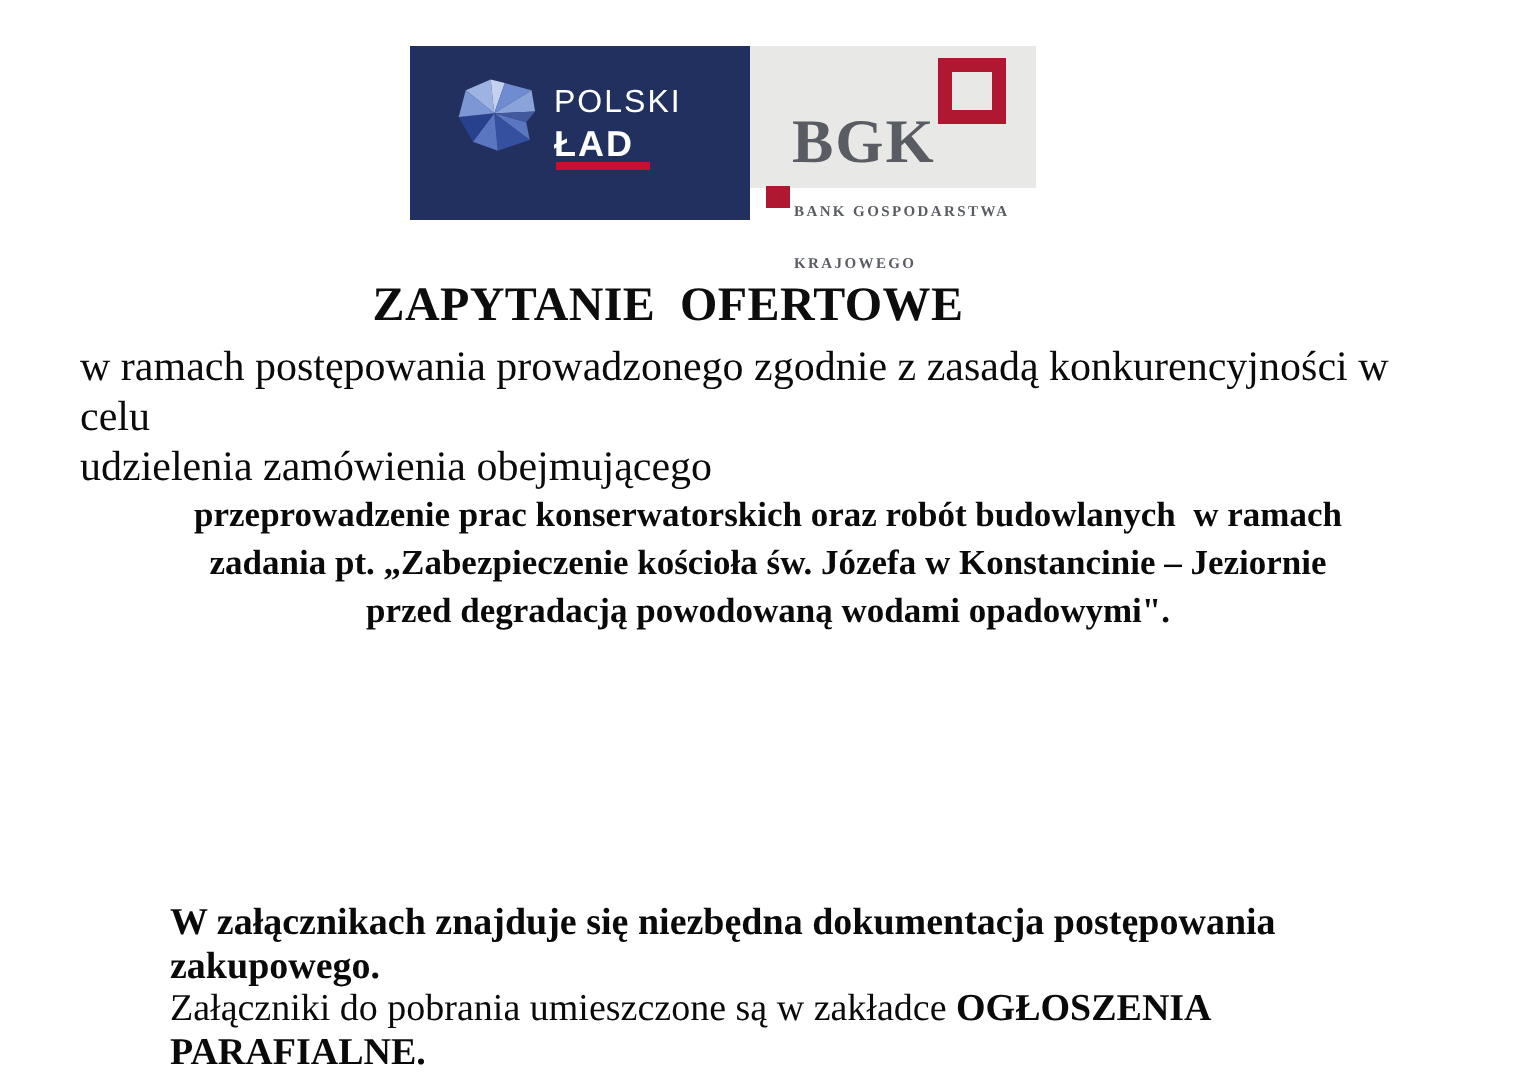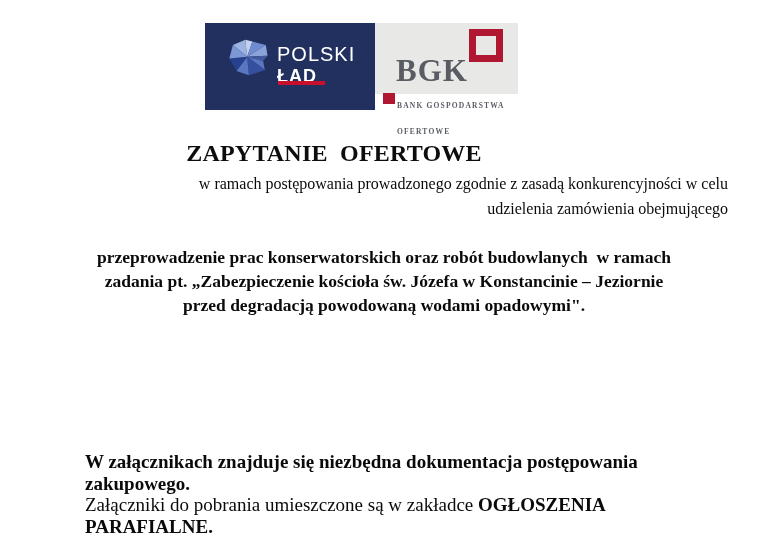--- a/index.html
+++ b/index.html
@@ -23,21 +23,21 @@
     width:170px;height:87px;
     background:#22305f;
     flex:none;
   }
   .pl-map{position:absolute;left:20px;top:15px;}
   .pl-words{
     position:absolute;left:72px;top:21px;
     font-family:"Liberation Sans",sans-serif;
     color:#ffffff;line-height:1;
   }
-  .pl-word1{font-size:20px;font-weight:400;letter-spacing:1px;white-space:pre;}
+  .pl-word1{font-size:16px;font-weight:400;letter-spacing:1px;white-space:pre;}
   .pl-word2{font-size:18px;font-weight:700;letter-spacing:1px;margin-top:3px;white-space:pre;}
   .pl-underline{
     position:absolute;left:73px;top:58px;
     width:47px;height:3.5px;background:#c8102e;
   }
   .bgk{
     position:relative;
     width:143px;height:71px;
     background:#e8e8e6;
     flex:none;
@@ -67,21 +67,21 @@
 
   
   .txt{white-space:pre-wrap;}
   .doc-title{
     position:absolute;left:0;top:139px;width:668px;
     text-align:center;font-size:24px;font-weight:700;line-height:28px;
     letter-spacing:0.2px;color:#0d0d0d;
   }
   .doc-intro{
     position:absolute;left:40px;top:171px;width:688px;
-    text-align:right;font-size:16px;line-height:25px;
+    text-align:left;font-size:21px;line-height:25px;
   }
   .doc-task{
     position:absolute;left:40px;top:245px;width:688px;
     text-align:center;font-size:17.5px;font-weight:700;line-height:24px;
   }
   .doc-buyer{
     position:absolute;left:85px;top:342px;width:610px;
     text-align:left;font-size:17.5px;line-height:25px;
   }
   .buyer-label{font-weight:700;}
@@ -116,21 +116,21 @@
         <div class="pl-word2">ŁAD</div>
       </div>
       <div class="pl-underline"></div>
     </div>
 
     <div class="bgk">
       <div class="bgk-open-square"></div>
       <div class="bgk-abbr">BGK</div>
       <div class="bgk-sub">
         <div>BANK GOSPODARSTWA</div>
-        <div>OFERTOWE</div>
+        <div>KRAJOWEGO</div>
       </div>
       <div class="bgk-filled-square"></div>
     </div>
 
   </div>
 
   <div class="doc-title txt">ZAPYTANIE  OFERTOWE</div>
 
   <div class="doc-intro">
     <div class="txt">w ramach postępowania prowadzonego zgodnie z zasadą konkurencyjności w celu</div>

